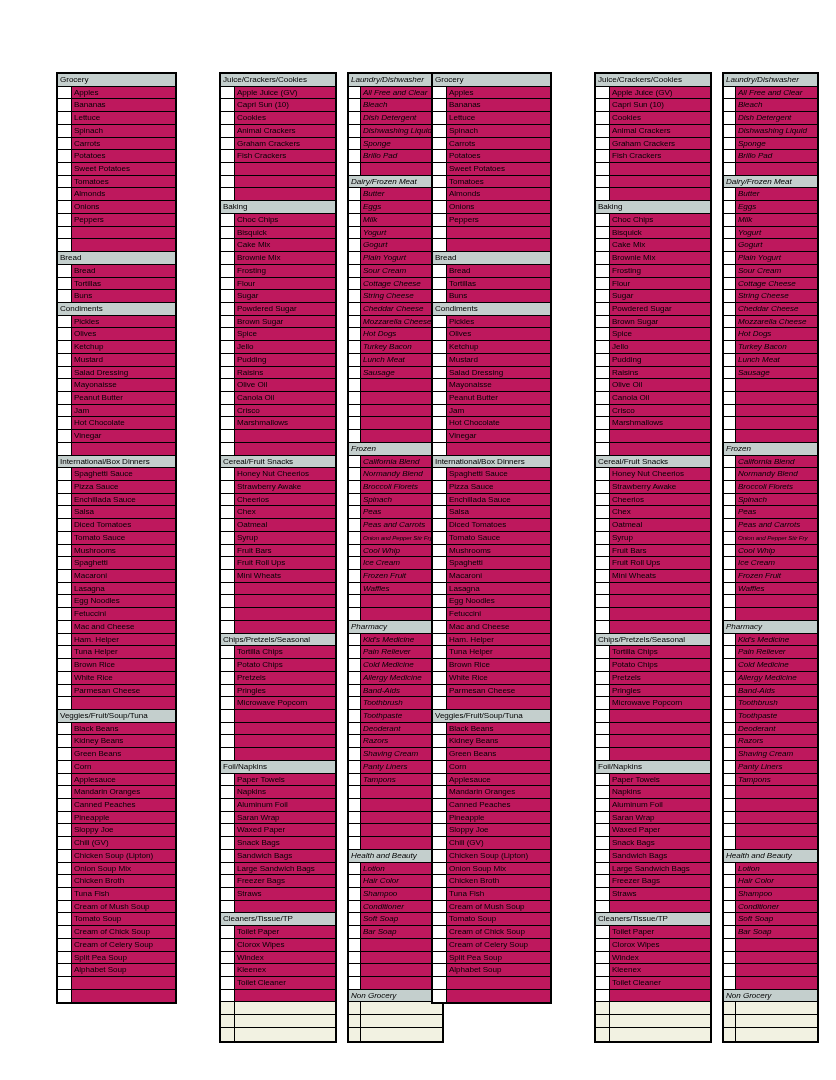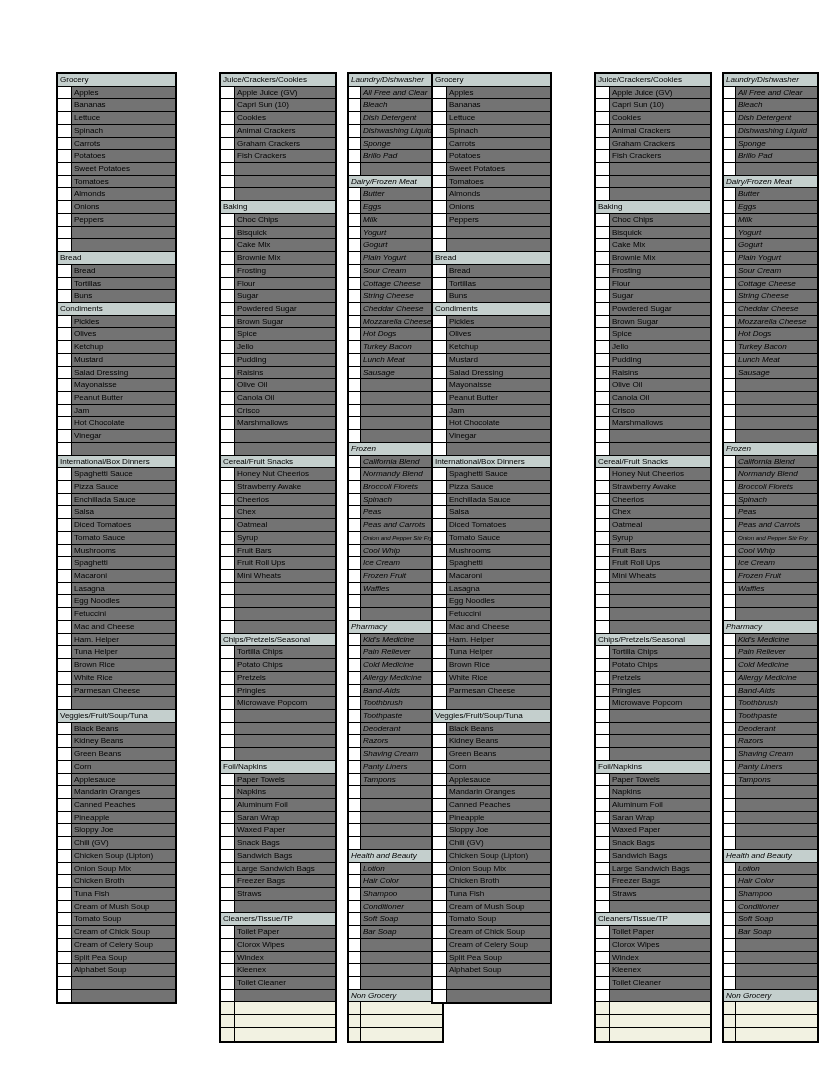--- a/index.html
+++ b/index.html
@@ -16,21 +16,21 @@
   .half.right{left:431px;}
 
   .col{display:flex;flex-direction:column;}
   .col.c1{width:121px;}
   .col.c2{width:118px;padding-left:32px;}
   .col.c3{width:97px;font-style:italic;}
 
   
   .block{
     border:2px solid #000;
-    background:#737373;
+    background:#be185d;
     box-sizing:border-box;
   }
 
   .row{
     display:flex;
     height:12.72px;
     box-sizing:border-box;
     border-bottom:1px solid #000;
     overflow:hidden;
   }

